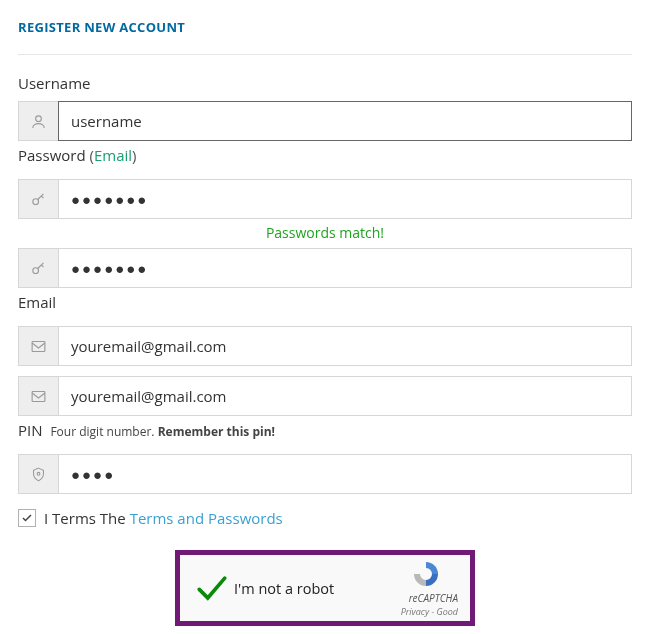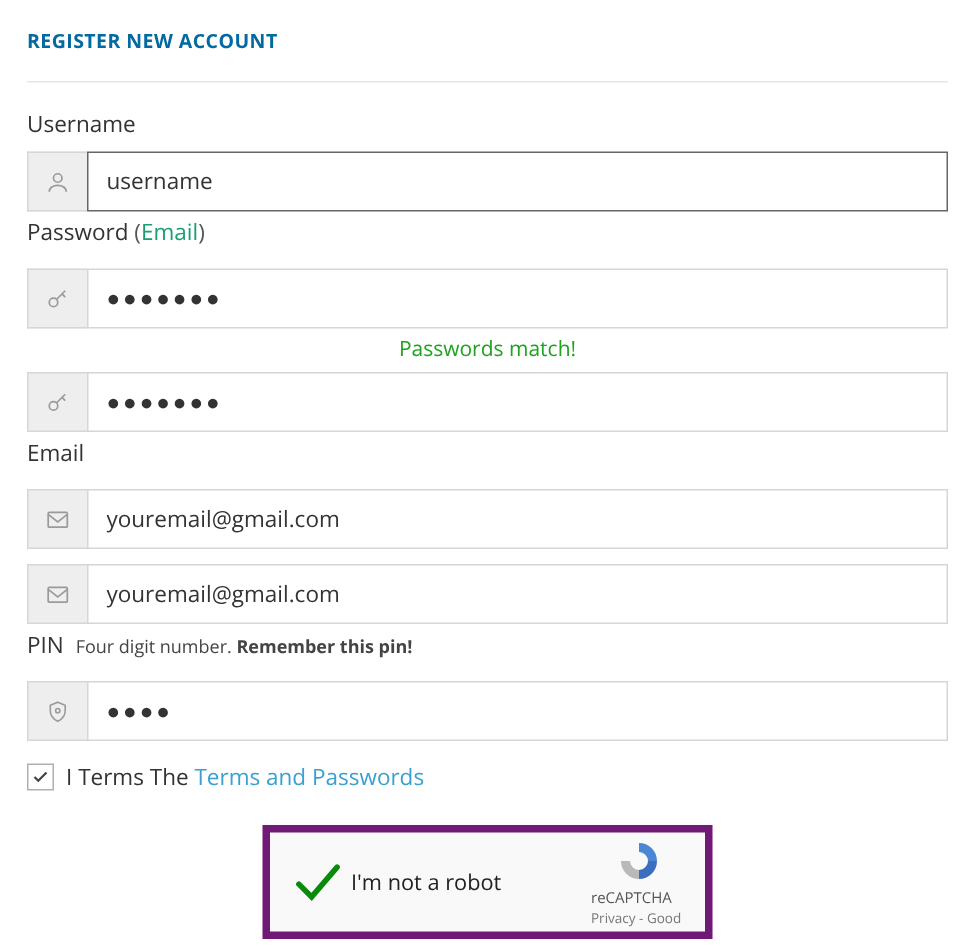--- a/index.html
+++ b/index.html
@@ -105,23 +105,24 @@
   }
   .captcha .tick svg { width: 34px; height: 34px; }
   .captcha .label {
     flex: 1;
     font-size: 14.5px;
     color: #222;
     padding-left: 4px;
   }
   .captcha .brand {
     width: 64px;
-    text-align: left;
+    text-align: right;
     font-size: 10px;
     color: #555;
+    font-style: italic;
   }
   .captcha .brand .logo { margin: 0 auto 2px auto; width: 30px; height: 30px; }
   .captcha .brand .logo svg { width: 30px; height: 30px; }
   .captcha .brand .name { font-size: 10px; color: #555; }
   .captcha .brand .pt { font-size: 9px; color: #777; }
   .captcha .brand .pt span { cursor: pointer; }
 </style>
 </head>
 <body>
 

